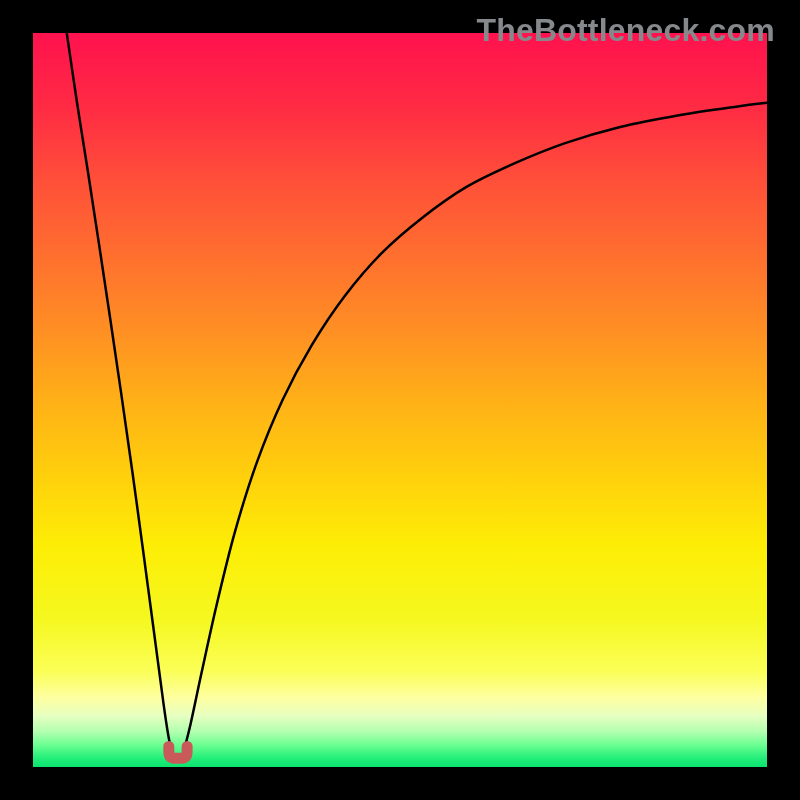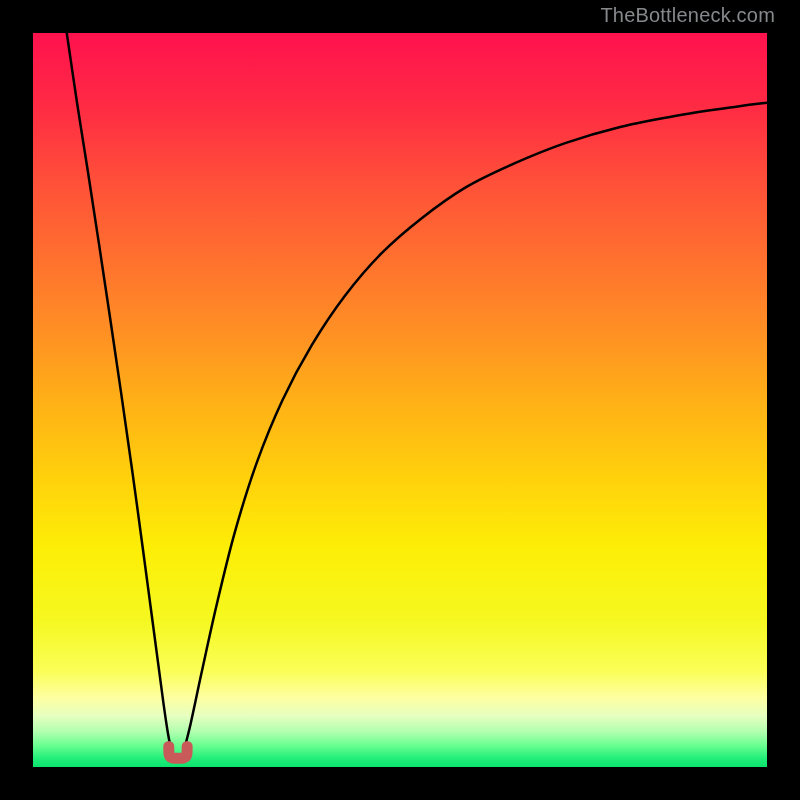--- a/index.html
+++ b/index.html
@@ -41,25 +41,25 @@
     stroke-linecap: round;
   }
   .marker {
     fill: none;
     stroke: #c85a5a;
     stroke-width: 11;
     stroke-linecap: round;
   }
   .watermark {
     position: absolute;
-    top: 4px;
+    top: 12px;
     right: 25px;
     color: #86898c;
-    font-size: 20px;
-    font-weight: 400;
+    font-size: 32px;
+    font-weight: 700;
     letter-spacing: 0.2px;
     user-select: none;
   }
 </style>
 </head>
 <body>
 
 <div class="frame">
   <svg class="bg-gradient" viewBox="0 0 734 734" preserveAspectRatio="none">
     <defs>

